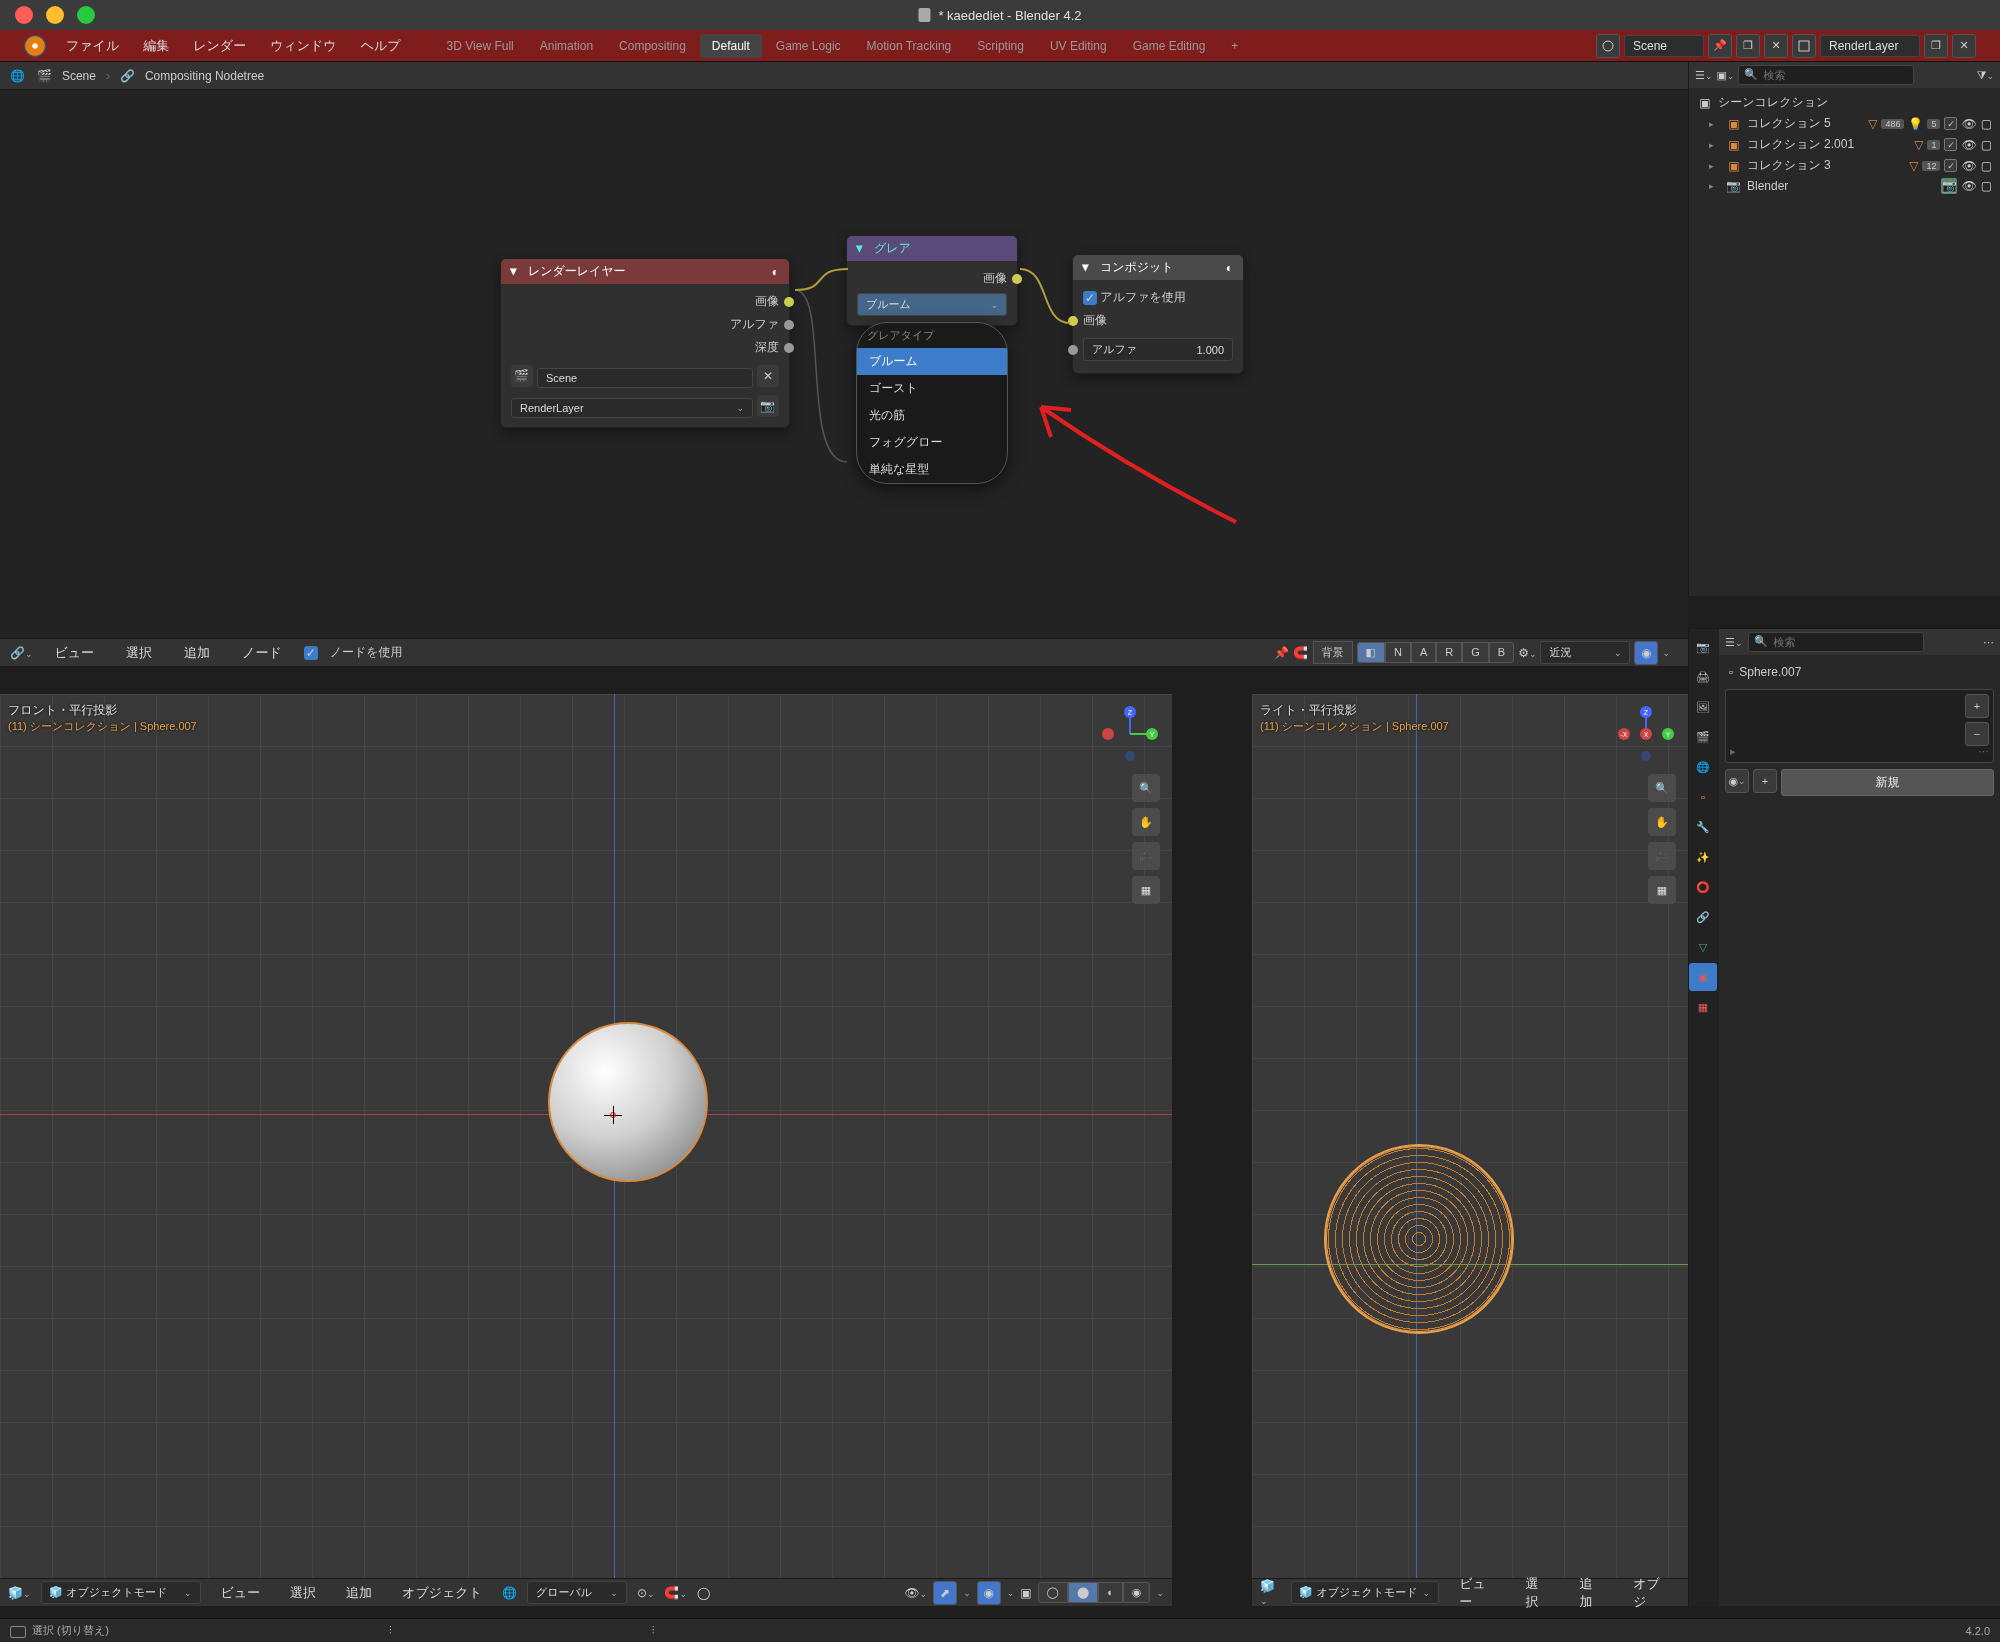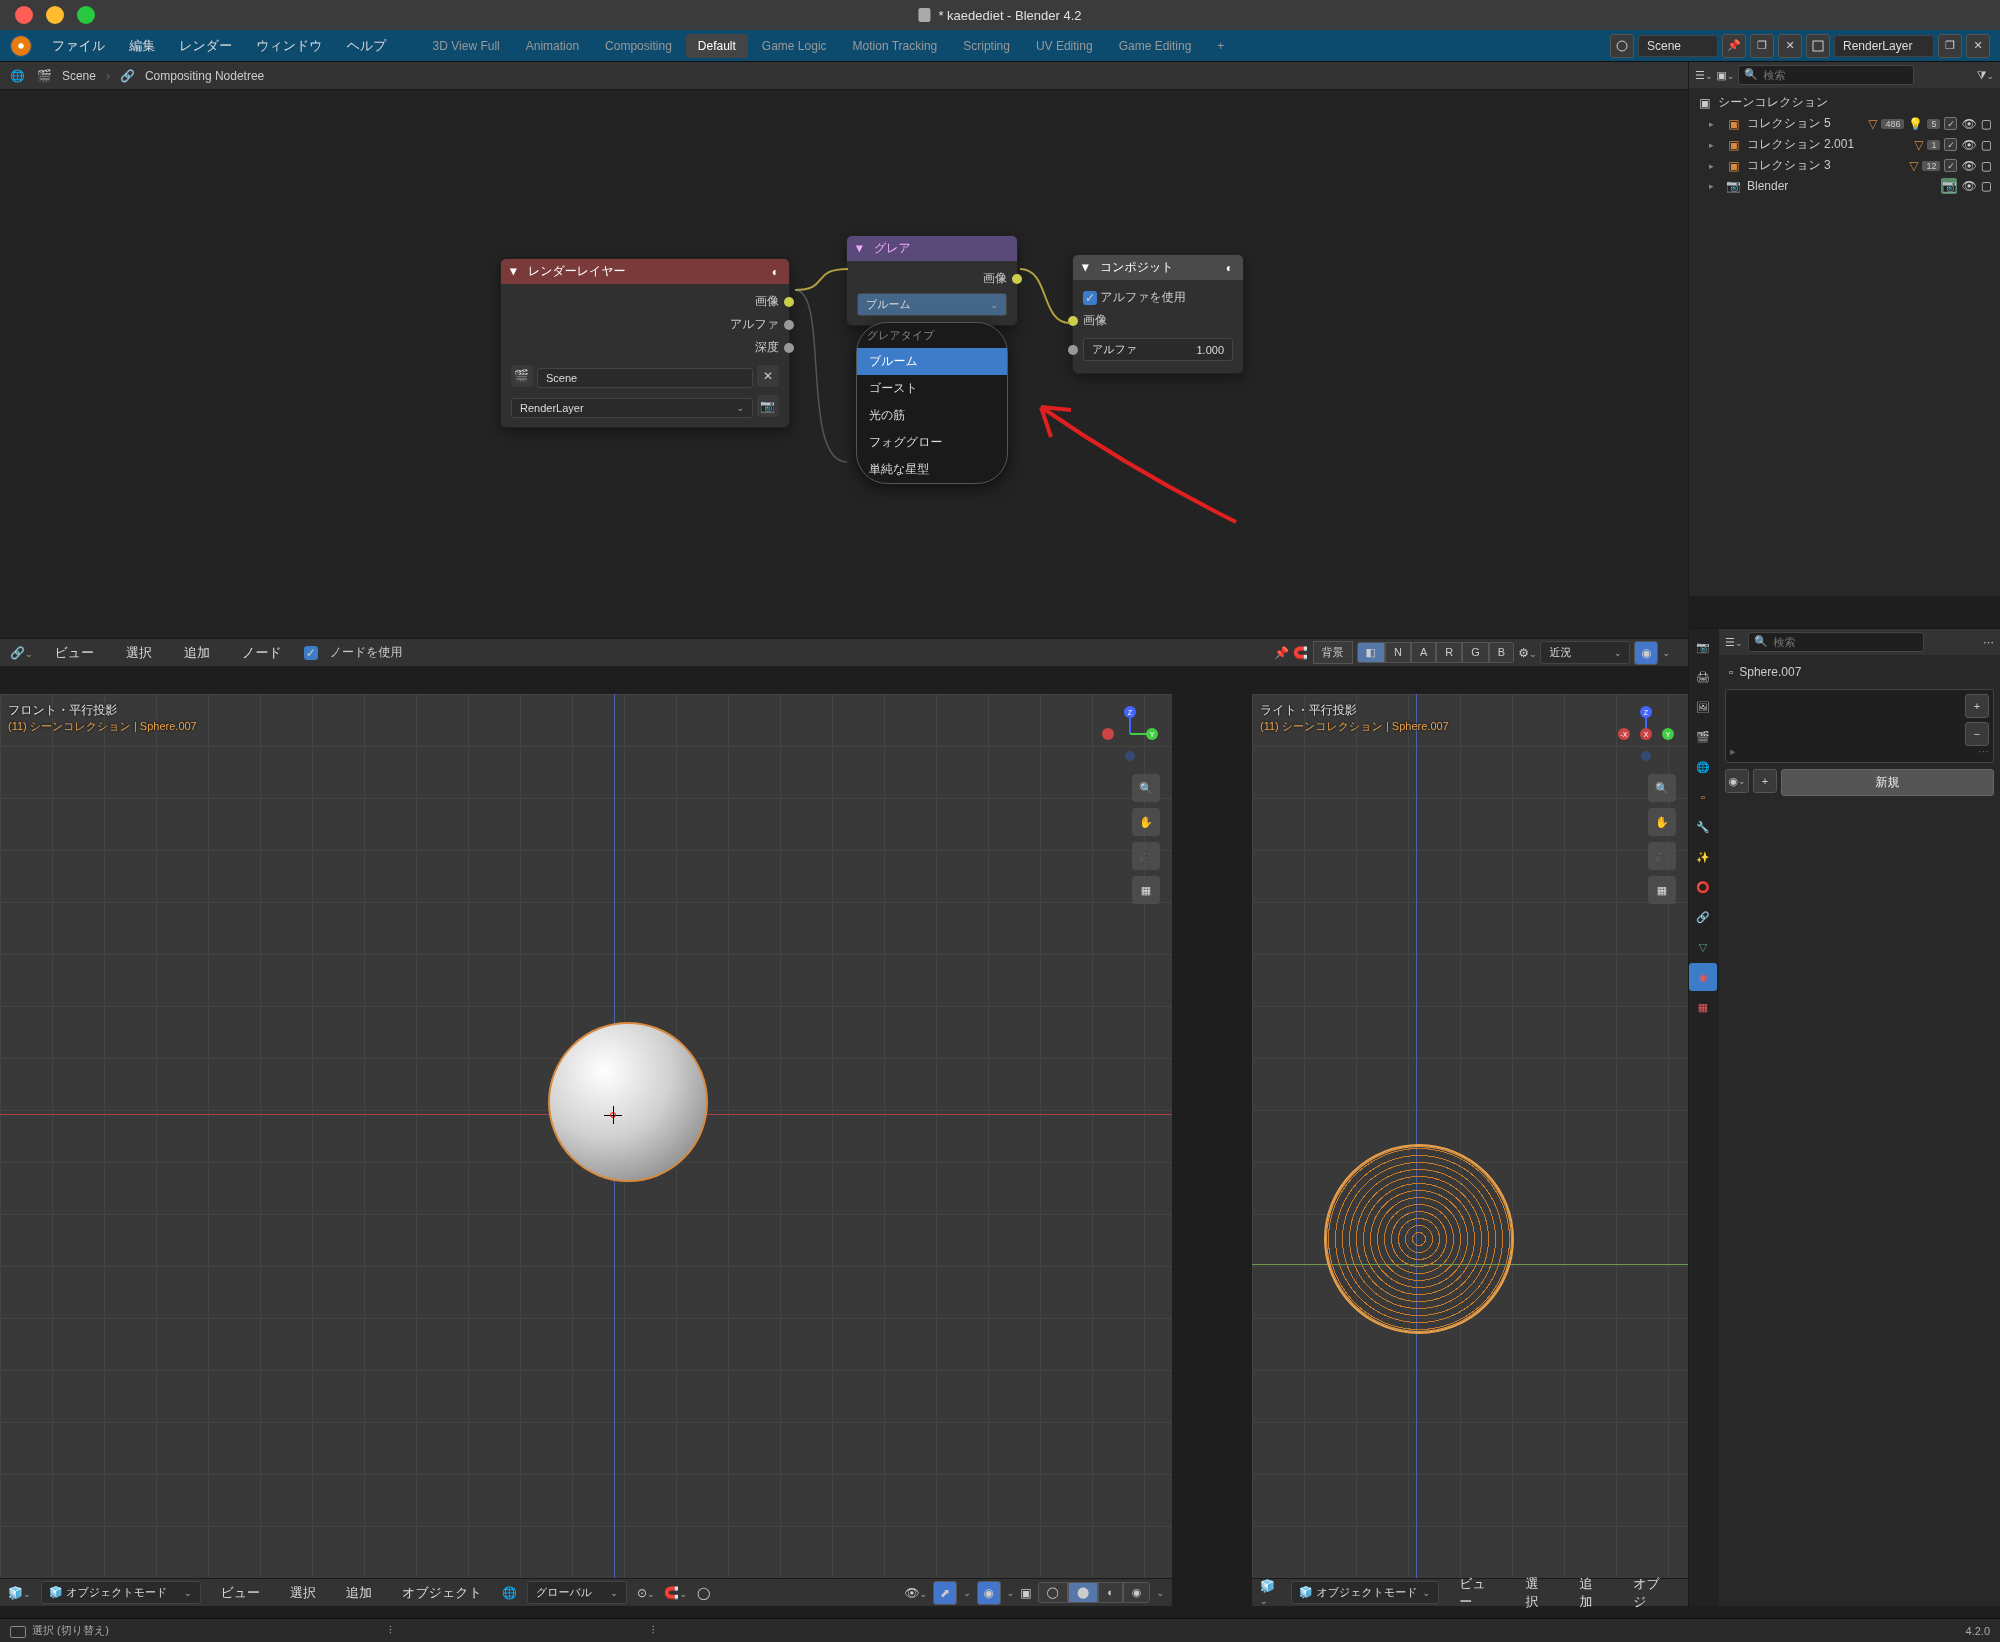--- a/index.html
+++ b/index.html
@@ -9,21 +9,21 @@
 .titlebar { height: 30px; background: #3b3b3b; display: flex; align-items: center; position: relative; }
 .traffic-lights { display: flex; gap: 13px; padding-left: 15px; }
 .traffic-light { width: 18px; height: 18px; border-radius: 50%; }
 .tl-red { background: #ff5f57; }
 .tl-yellow { background: #febc2e; }
 .tl-green { background: #28c840; }
 .titlebar-title { position: absolute; left: 50%; transform: translateX(-50%); color: #e0e0e0; font-size: 13px; display: flex; align-items: center; gap: 8px; }
 .doc-icon { width: 12px; height: 14px; background: #aaa; border-radius: 2px; }
 
 
-.menubar { height: 32px; background: #0c4a6e; display: flex; align-items: center; padding: 0 10px; gap: 2px; border-bottom: 1px solid #111; }
+.menubar { height: 32px; background: #7f1d1d; display: flex; align-items: center; padding: 0 24px; gap: 2px; border-bottom: 1px solid #111; }
 .menubar-left { display: flex; align-items: center; gap: 4px; }
 .blender-logo { width: 22px; height: 22px; background: radial-gradient(circle, #fff 15%, #e87d0d 20%, #e87d0d 60%, #265787 65%); border-radius: 50%; margin-right: 6px; }
 .menu-item { padding: 4px 10px; color: #dcdcdc; cursor: pointer; font-size: 13px; }
 .workspace-tabs { display: flex; align-items: center; margin-left: 20px; gap: 2px; }
 .workspace-tab { padding: 5px 12px; color: #999; font-size: 12px; cursor: pointer; }
 .workspace-tab.active { background: #444; color: #fff; border-radius: 3px; }
 .menubar-right { margin-left: auto; display: flex; align-items: center; gap: 4px; }
 .scene-input { background: #2d2d2d; border: 1px solid #444; color: #ddd; padding: 3px 8px; border-radius: 3px; width: 80px; font-size: 12px; }
 .header-btn { width: 24px; height: 24px; background: #3a3a3a; border: 1px solid #555; border-radius: 3px; display: flex; align-items: center; justify-content: center; color: #ccc; cursor: pointer; }
 
@@ -32,21 +32,21 @@
 .ne-header { height: 28px; background: #333; display: flex; align-items: center; padding: 0 10px; gap: 12px; position: absolute; top: 0; left: 0; right: 0; border-bottom: 1px solid #1a1a1a; font-size: 12px; color: #ccc; }
 .ne-header-bottom { height: 28px; background: #333; display: flex; align-items: center; padding: 0 10px; gap: 12px; position: absolute; bottom: 0; left: 0; right: 0; border-top: 1px solid #1a1a1a; font-size: 12px; }
 .breadcrumb { display: flex; align-items: center; gap: 10px; }
 .breadcrumb-sep { color: #666; }
 .use-nodes-chk { width: 14px; height: 14px; background: #3d7cc9; border-radius: 3px; display: inline-flex; align-items: center; justify-content: center; }
 
 
 .node { position: absolute; background: #303030; border: 1px solid #222; border-radius: 6px; box-shadow: 0 4px 12px rgba(0,0,0,.4); font-size: 12px; }
 .node-header { padding: 4px 10px; border-radius: 5px 5px 0 0; display: flex; align-items: center; gap: 6px; font-size: 12px; }
 .node-header-red { background: #7a3a3a; color: #fff; }
-.node-header-purple { background: #5a4a7a; color: #f0abfc; }
+.node-header-purple { background: #5a4a7a; color: #5eead4; }
 .node-header-gray { background: #4a4a4a; color: #fff; }
 .node-body { padding: 6px 10px; }
 .node-row { display: flex; align-items: center; justify-content: flex-end; padding: 3px 0; position: relative; }
 .node-row-left { justify-content: flex-start; }
 .node-socket { width: 10px; height: 10px; border-radius: 50%; position: absolute; }
 .socket-yellow { background: #cccc4d; }
 .socket-gray { background: #999; }
 .socket-right { right: -15px; }
 .socket-left { left: -15px; }
 .node-field { background: #2a2a2a; border: 1px solid #444; padding: 3px 8px; border-radius: 3px; color: #ddd; width: 100%; margin: 3px 0; font-size: 11px; display: flex; align-items: center; justify-content: space-between; }

